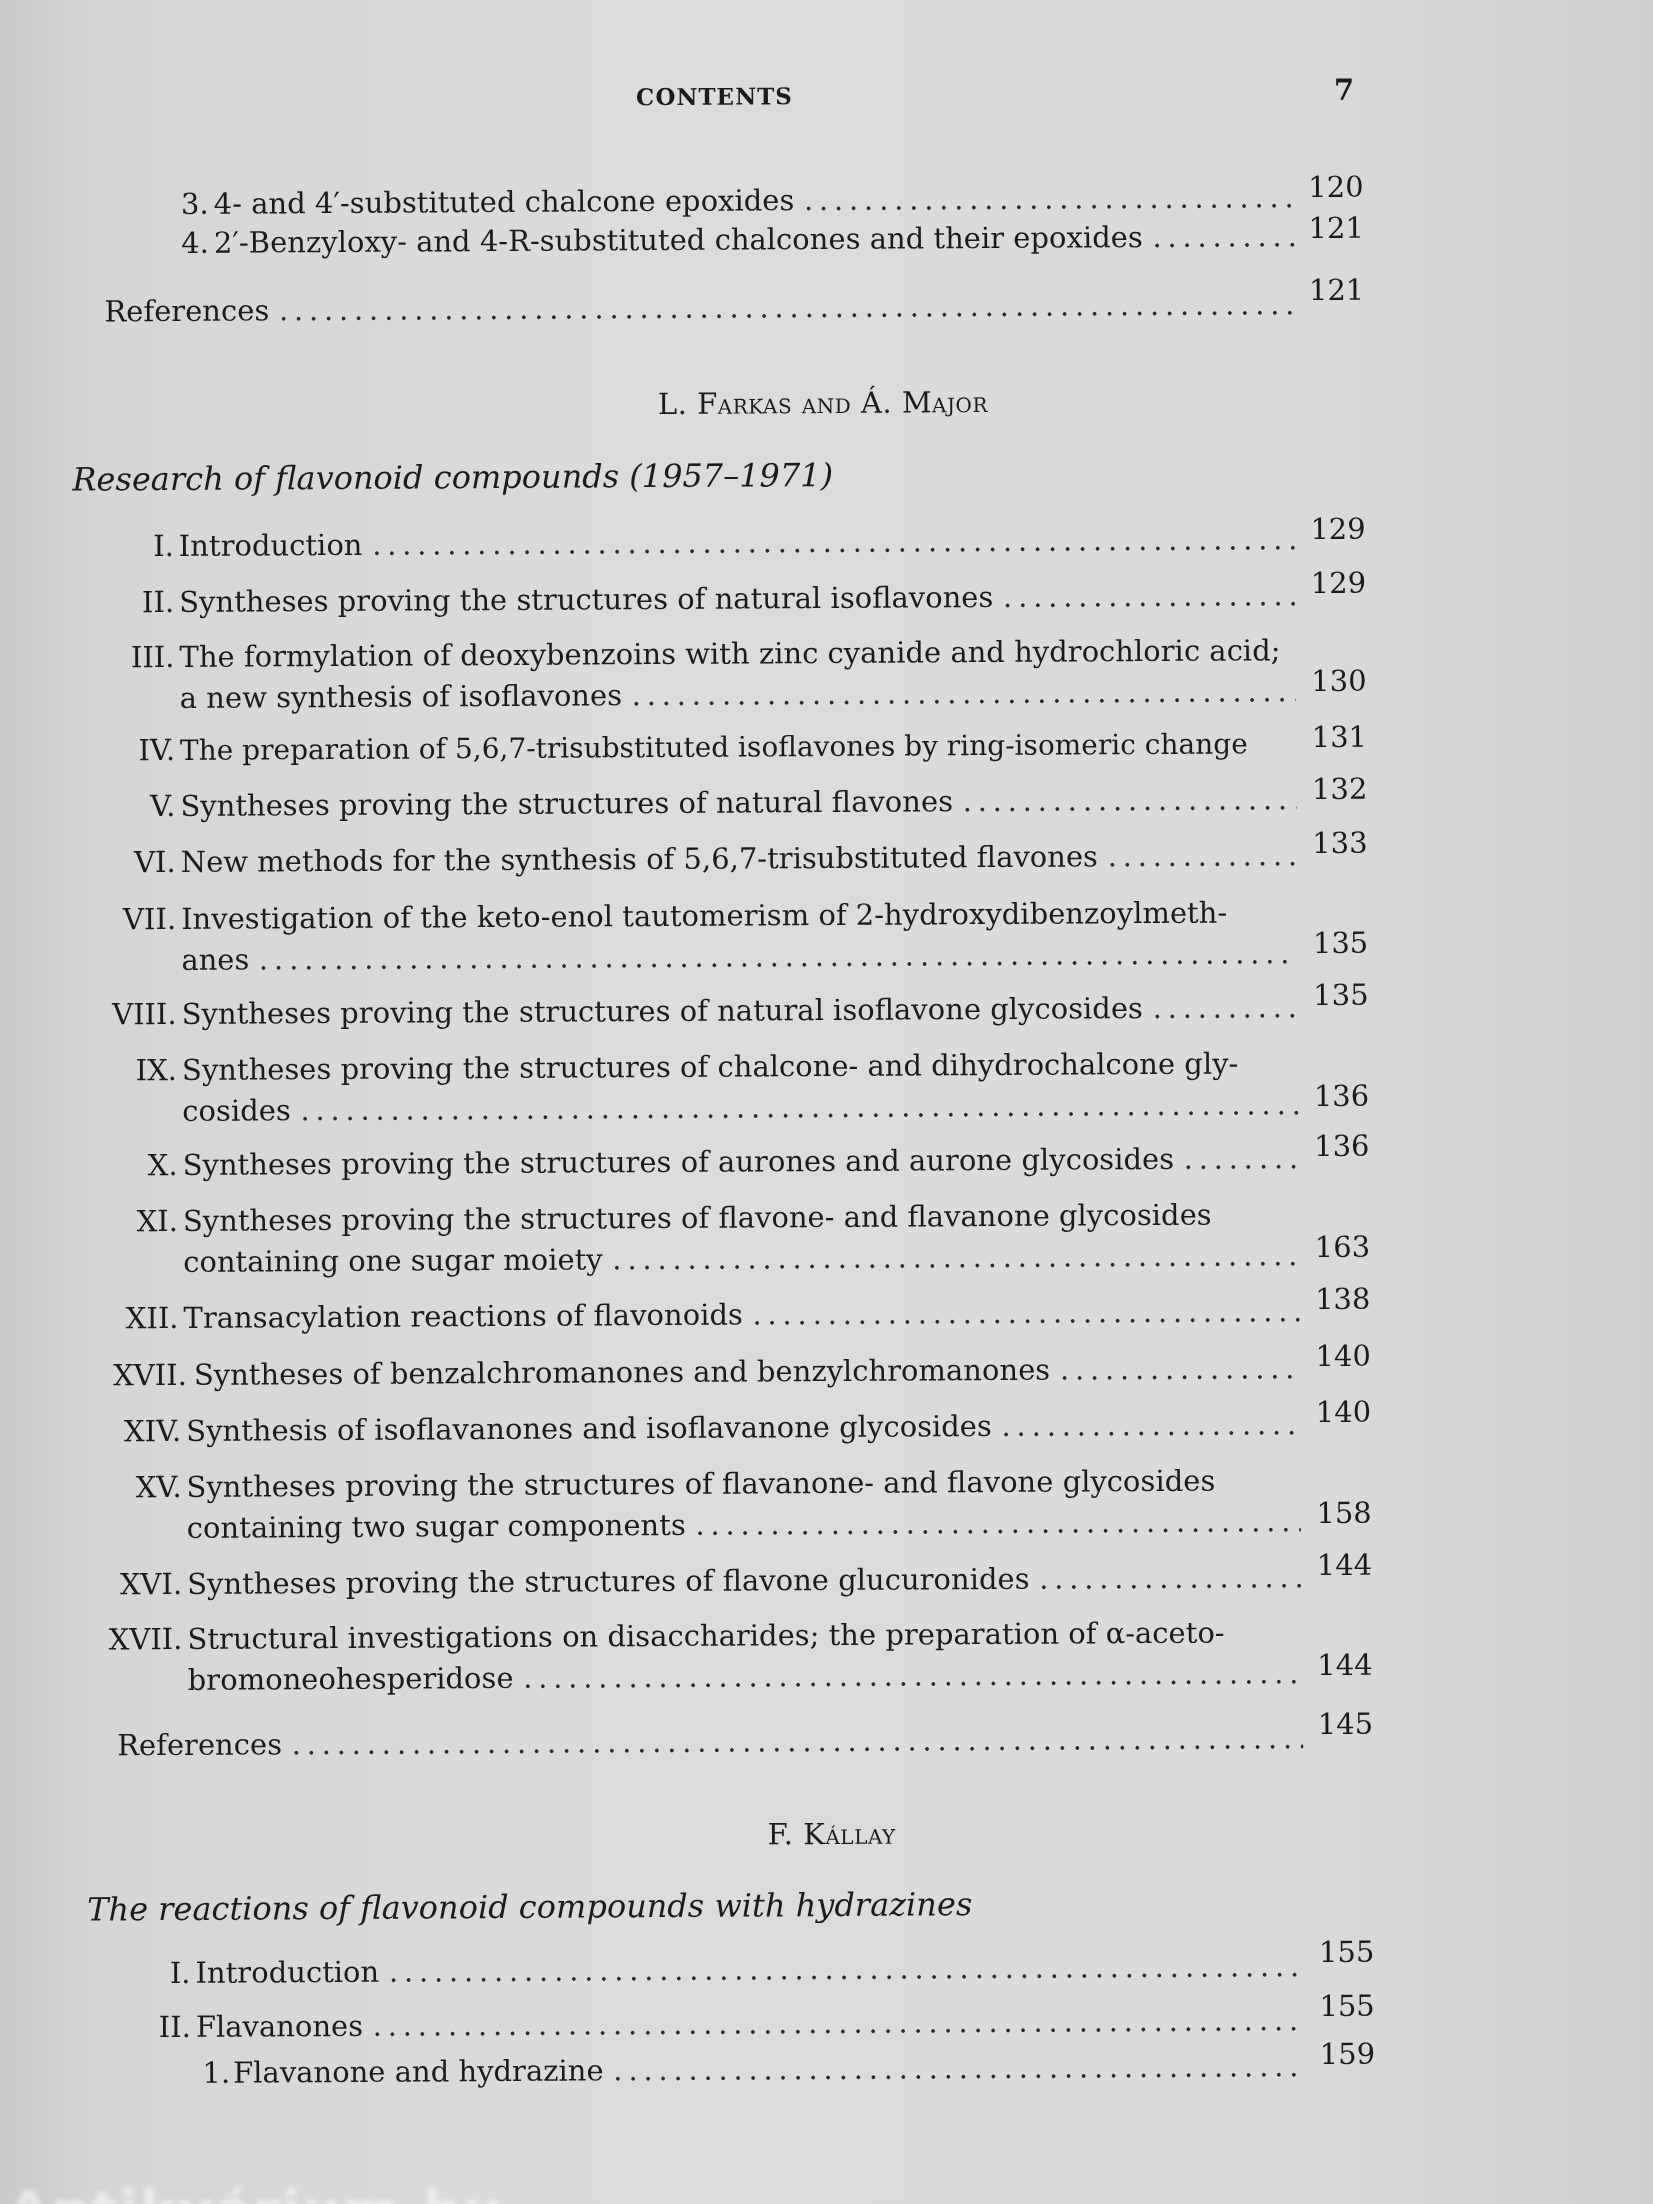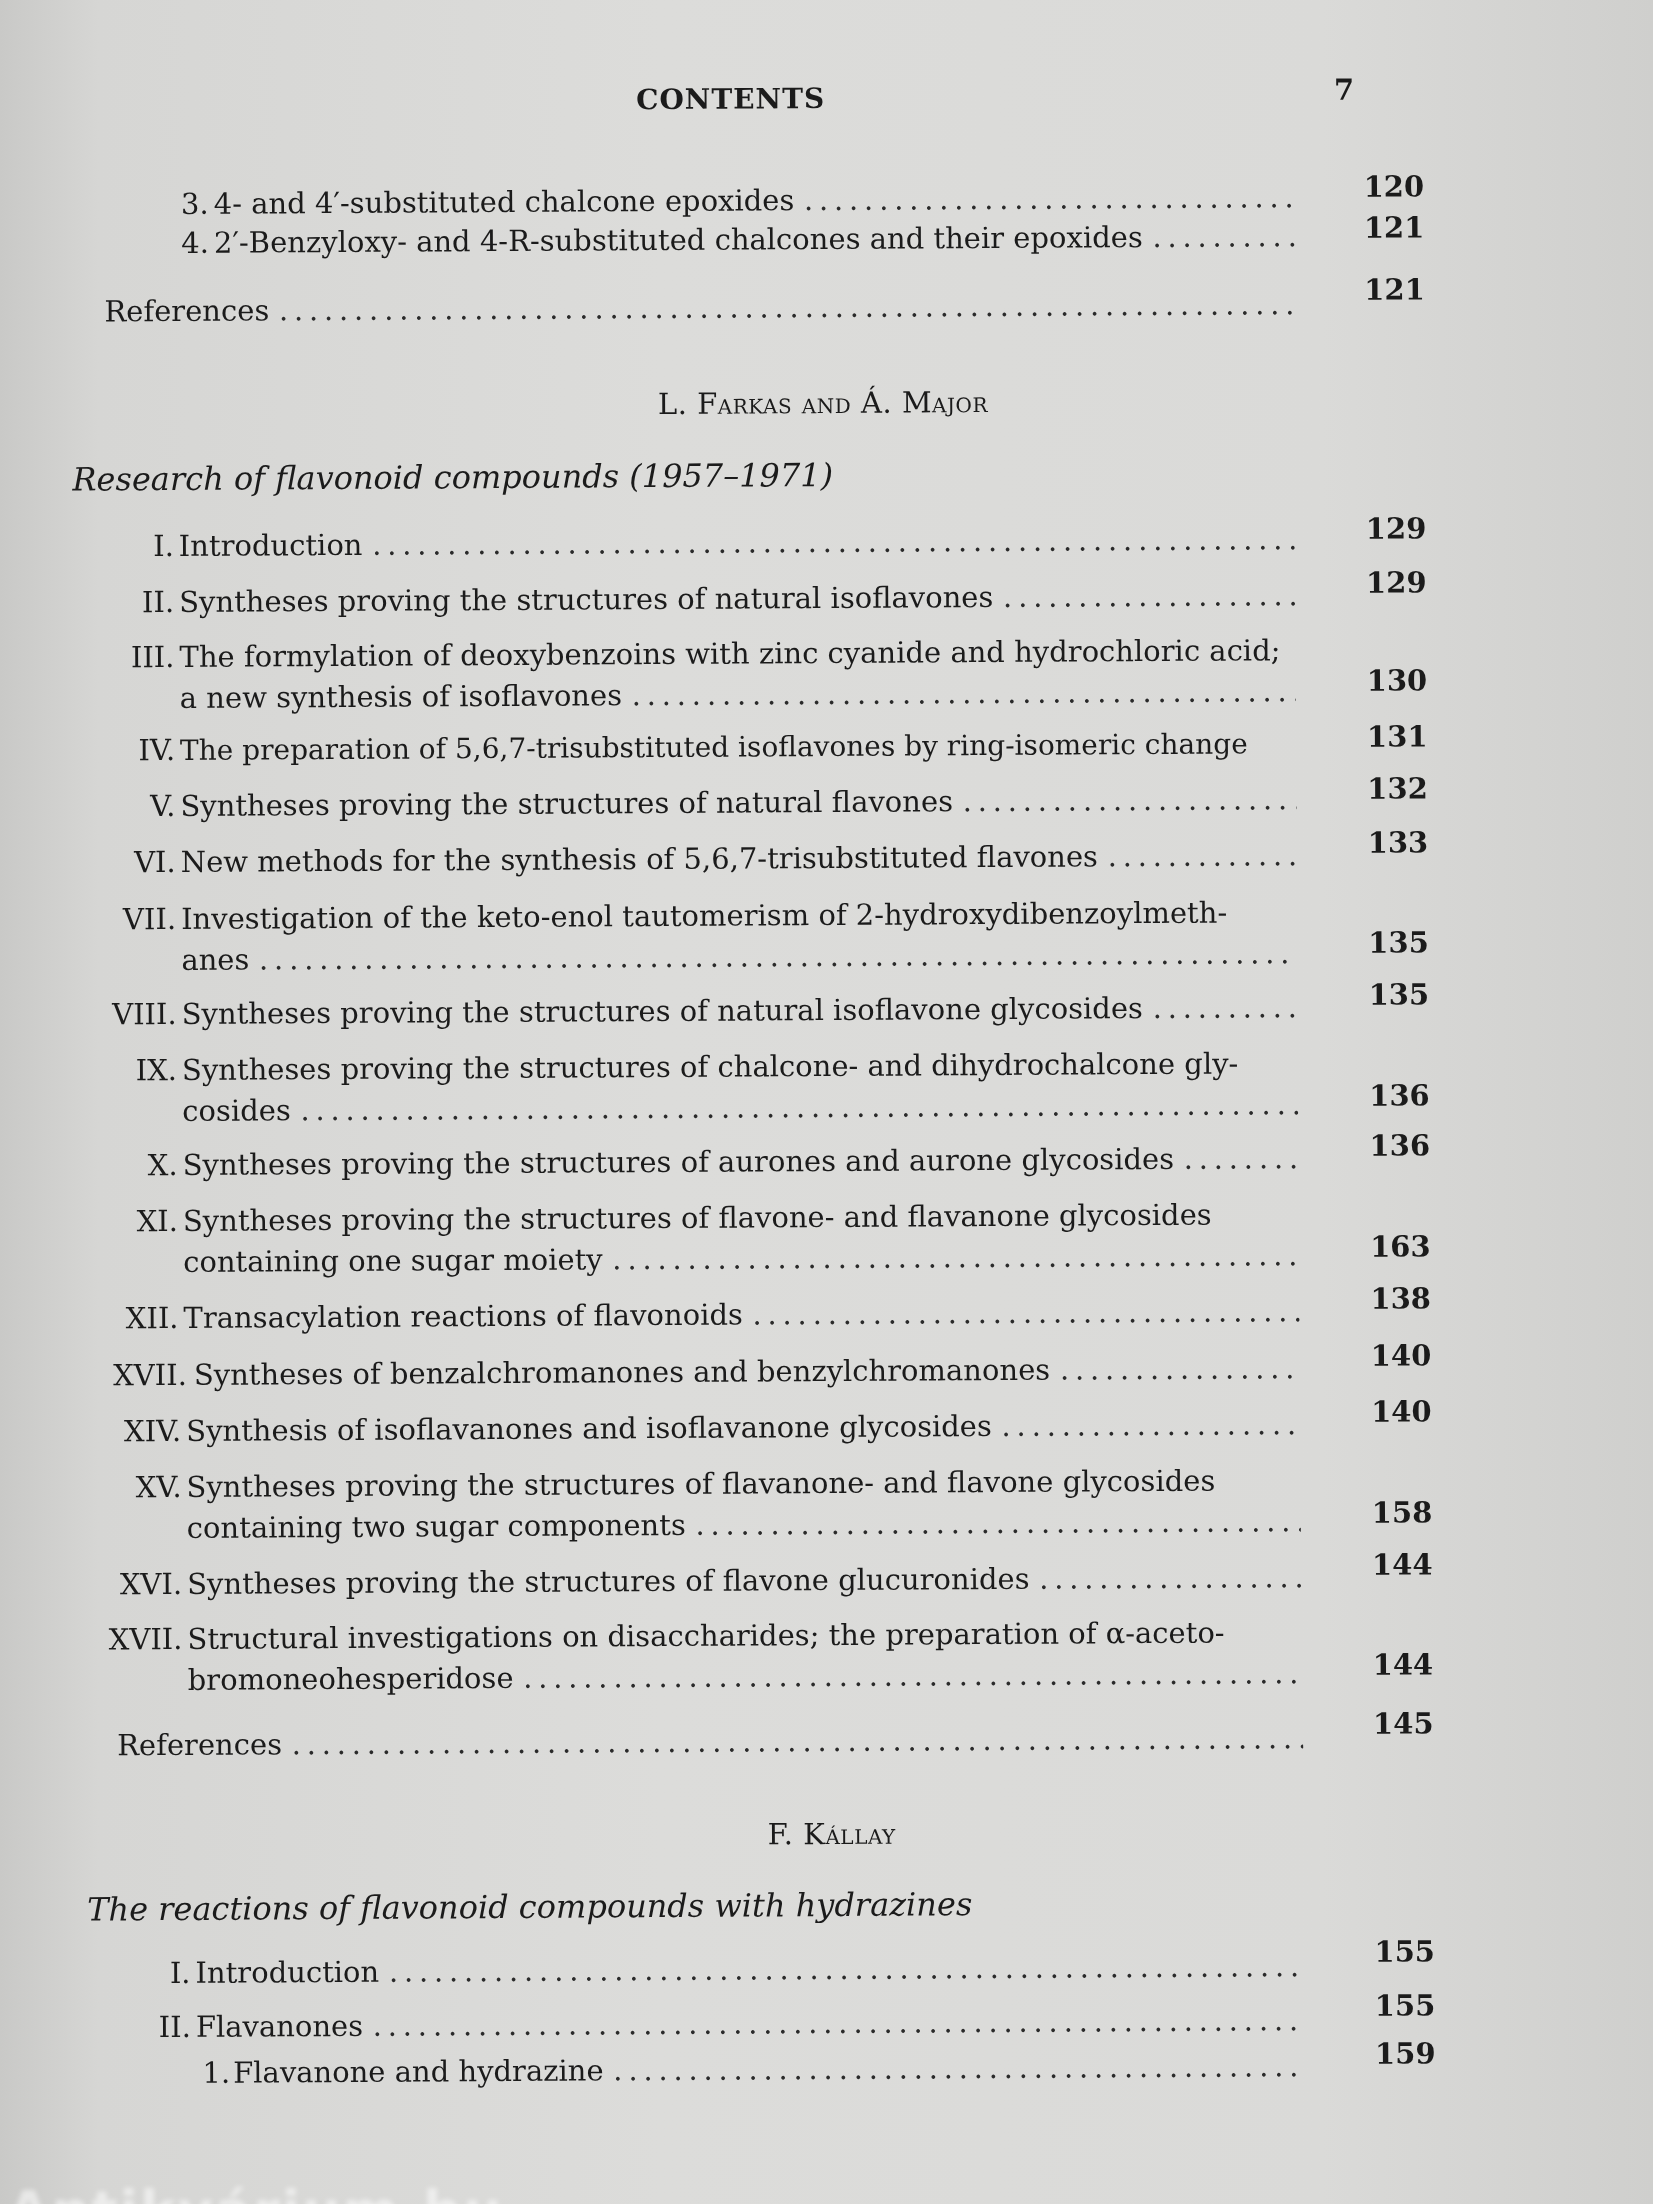--- a/index.html
+++ b/index.html
@@ -3,31 +3,31 @@
 <meta charset="utf-8">
 <style>
   html, body { margin: 0; padding: 0; }
   body {
     width: 1654px; height: 2205px; overflow: hidden; position: relative;
     background: linear-gradient(90deg, #c9c9c7 0%, #d6d6d4 6%, #dcdcda 40%, #dadad8 80%, #cfcfcd 100%);
     font-family: "DejaVu Serif", "Liberation Serif", serif;
     color: #1b1b1b;
   }
   .page { position: absolute; inset: 0; transform: rotate(-0.35deg); transform-origin: 825px 1067px; }
-  .running-head { position: absolute; top: 82px; left: 642px; font-size: 28px; letter-spacing: 1px; font-weight: bold; }
+  .running-head { position: absolute; top: 82px; left: 642px; font-size: 23px; letter-spacing: 1px; font-weight: bold; }
   .page-number { position: absolute; top: 76px; left: 1340px; font-size: 29px; font-weight: bold; }
   .author { position: absolute; left: 0; right: 0; text-align: center; font-size: 29px; font-variant: small-caps; letter-spacing: 0.5px; }
   .article-title { position: absolute; font-style: italic; font-size: 32px; }
   .entry { position: absolute; left: 0; width: 1654px; font-size: 29px; line-height: 41px; }
   .entry .num { position: absolute; text-align: right; }
   .entry .text { position: absolute; }
   .entry .line { display: flex; align-items: baseline; white-space: nowrap; }
   .entry .dots { flex: 1; overflow: hidden; white-space: nowrap; letter-spacing: 5.8px; margin-left: 9.7px; color: #2a2a2a; }
   .entry .dots::before { content: "................................................................................................................................................................"; }
-  .entry .pg { position: absolute; left: 1369px; width: 58px; text-align: right; font-weight: bold; }
+  .entry .pg { position: absolute; left: 1311px; width: 58px; text-align: right; }
   .watermark { position: absolute; left: 7.8px; top: 2179px; font-family: "DejaVu Sans", sans-serif; font-weight: bold; font-size: 54px; color: rgba(255,255,255,0.55); filter: blur(2.4px); letter-spacing: 1.9px; }
 </style>
 </head>
 <body>
 
 <div class="page">
 
   <div class="running-head">CONTENTS</div>
   <div class="page-number">7</div>
 

